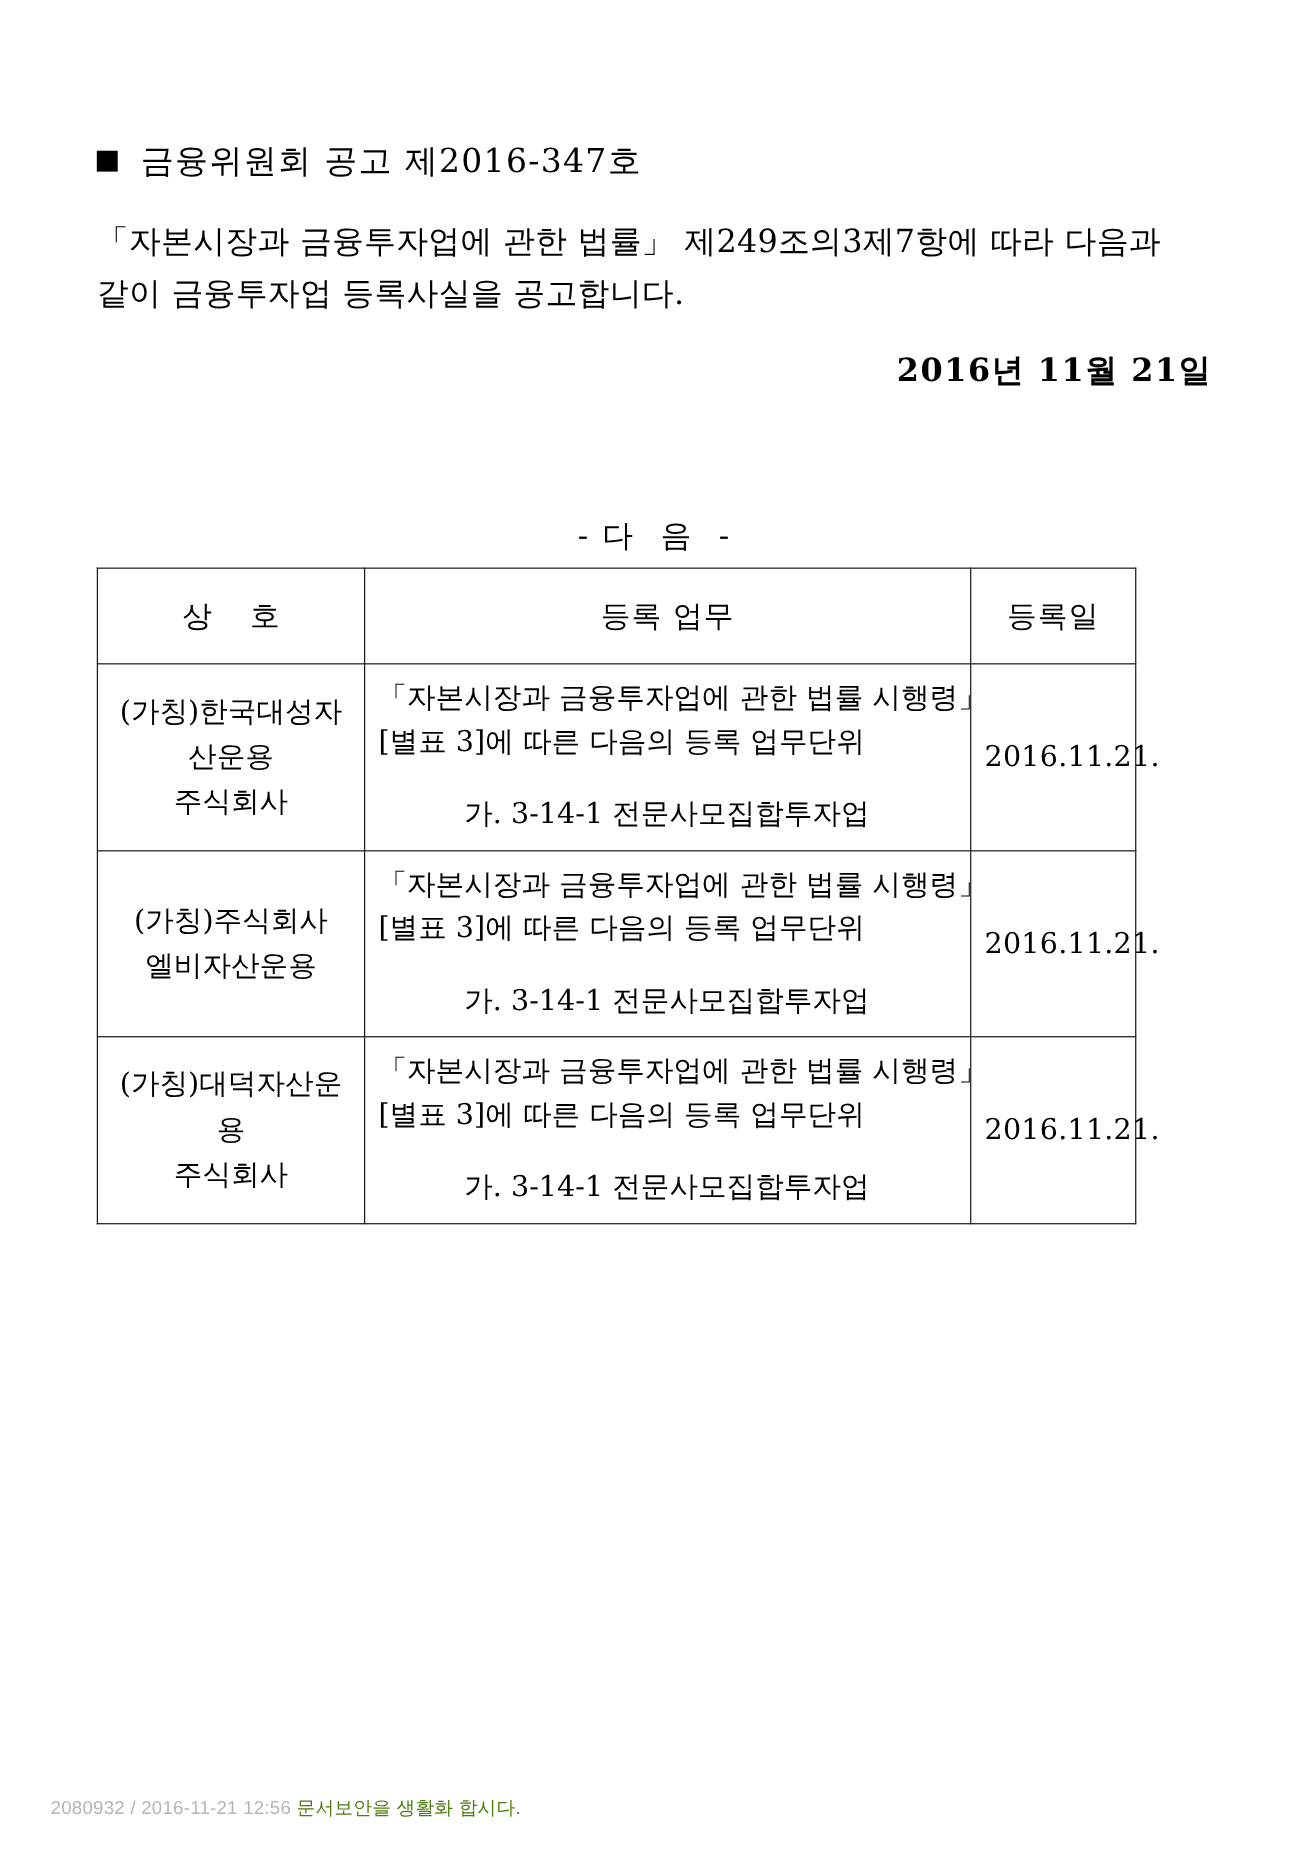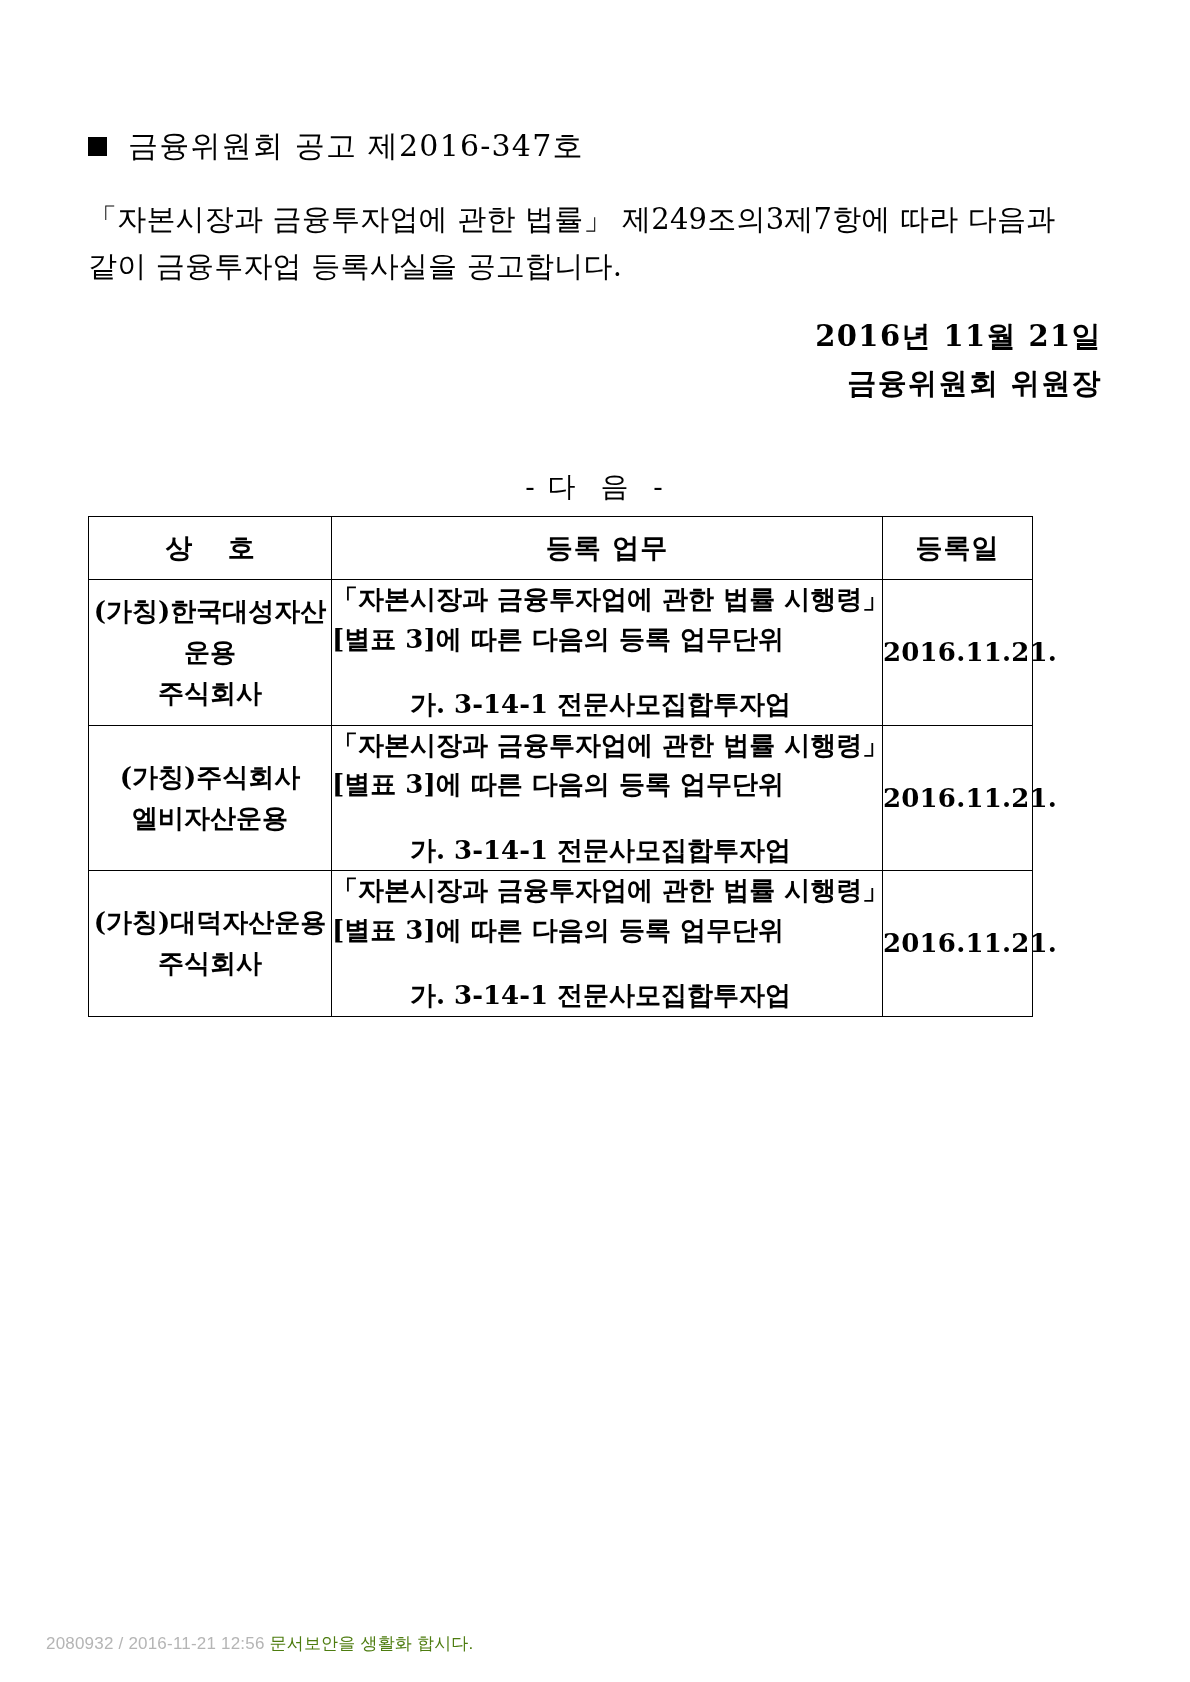--- a/index.html
+++ b/index.html
@@ -91,23 +91,23 @@
     width: 944px;
   }
   table.reg {
     border-collapse: collapse;
     width: 944px;
     table-layout: fixed;
   }
   table.reg th,
   table.reg td {
     border: 1.6px solid #000000;
-    padding: 0;
+    padding: 12px;
     vertical-align: middle;
-    font-weight: bold;
+    font-weight: normal;
   }
   col.c-name  { width: 243px; }
   col.c-task  { width: 551px; }
   col.c-date  { width: 150px; }
 
   th.hd {
     height: 62px;
     text-align: center;
     font-size: 27px;
     letter-spacing: 1px;
@@ -167,21 +167,20 @@
     <span>금융위원회 공고 제2016-347호</span>
   </div>
 
   <div class="body-para">
     <span>「자본시장과 금융투자업에 관한 법률」 제249조의3제7항에 따라 다음과</span>
     <span class="ln2">같이 금융투자업 등록사실을 공고합니다.</span>
   </div>
 
   <div class="signature">
     <div>2016년 11월 21일</div>
-    <div>금융위원회 위원장</div>
   </div>
 
   <div class="daum">
     <span>-</span>
     <span class="sp">다</span>
     <span class="sp">음</span>
     <span>-</span>
   </div>
 
   <div class="tbl-wrap">

